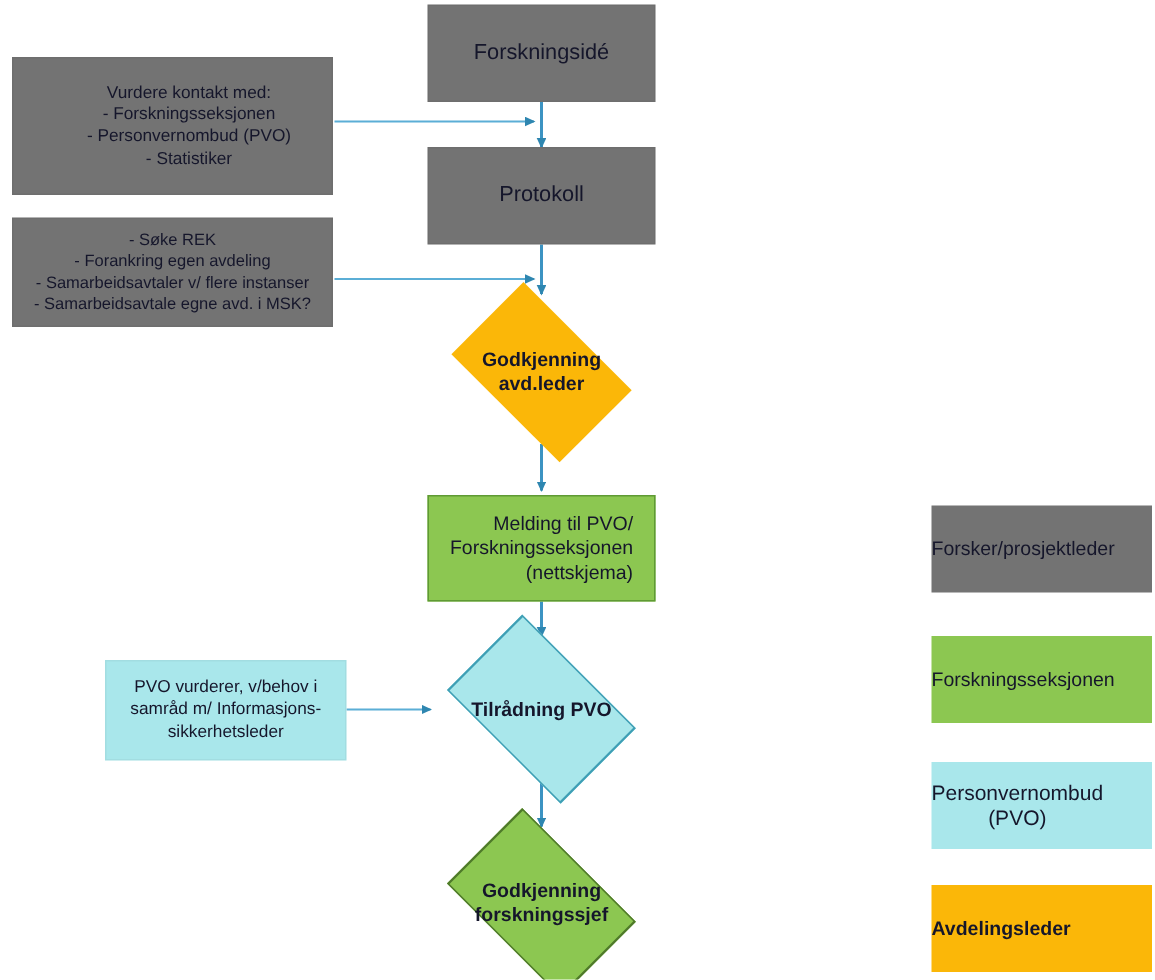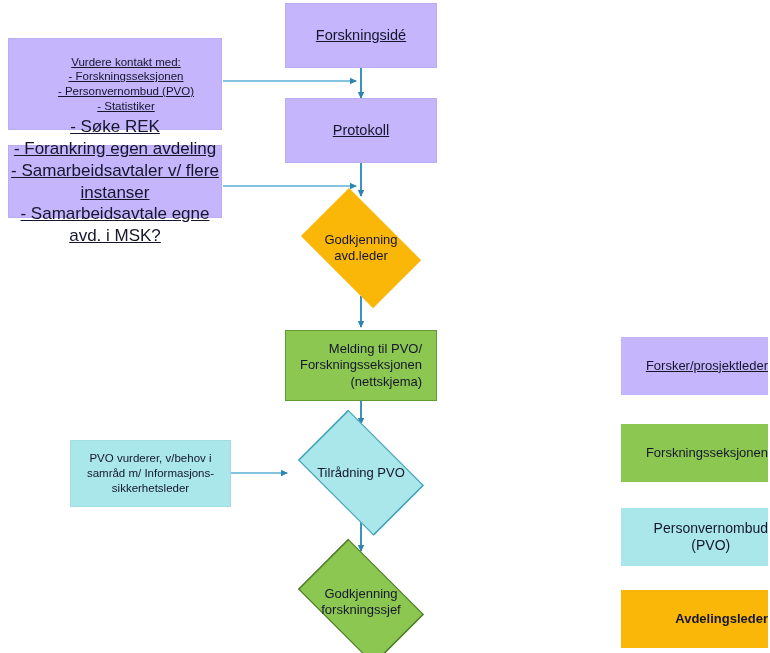--- a/index.html
+++ b/index.html
@@ -29,21 +29,21 @@
     align-items: center;
     justify-content: center;
     text-align: center;
     line-height: 1.28;
     white-space: pre-line;
     color: #15162b;
   }
   .rect { border: 1px solid rgba(0,0,0,0.04); }
 
   
-  .c-blue      { background: #c4b5fd; text-decoration: underline; }
+  .c-blue      { background: #737373; }
   .c-green     { background: #8CC751; text-align: right; }
   .c-lightblue { background: #A9E7EB; }
   .c-orange    { background: #FBB708; }
 
   
   .diamond {
     position: absolute;
     display: flex;
     align-items: center;
     justify-content: center;
@@ -54,31 +54,32 @@
     top: 50%;
     transform: translate(-50%,-50%) rotate(45deg);
   }
   .diamond .dlabel {
     position: relative;
     z-index: 2;
     text-align: center;
     line-height: 1.25;
     white-space: pre-line;
     color: #15162b;
+    font-weight: bold;
   }
   .diamond.dm-orange .dshape { background: #FBB708; }
   .diamond.dm-lightblue .dshape { background: #A9E7EB; border: 1px solid #3f9fb5; }
   .diamond.dm-green .dshape { background: #8CC751; border: 1px solid #4f7a2a; }
 
   .legend-box {
     position: absolute;
     box-sizing: border-box;
     display: flex;
     align-items: center;
-    justify-content: flex-end;
+    justify-content: flex-start;
     text-align: center;
     line-height: 1.25;
     white-space: pre-line;
     color: #15162b;
   }
 
   svg.conn {
     position: absolute;
     left: 0; top: 0;
     width: 770px;
@@ -123,21 +124,21 @@
     <span>Vurdere kontakt med:
 - Forskningsseksjonen
 - Personvernombud (PVO)
 - Statistiker</span>
   </div>
 
   <div class="node rect c-blue" style="left:285px; top:98px; width:152px; height:65px; font-size:14.5px;">
     <span>Protokoll</span>
   </div>
 
-  <div class="node rect c-blue" style="left:8px; top:145px; width:214px; height:73px; font-size:17px;">
+  <div class="node rect c-blue" style="left:8px; top:145px; width:214px; height:73px; font-size:11px;">
     <span>- Søke REK
 - Forankring egen avdeling
 - Samarbeidsavtaler v/ flere instanser
 - Samarbeidsavtale egne avd. i MSK?</span>
   </div>
 
   <div class="diamond dm-orange" style="left:289px; top:200px; width:144px; height:96px;">
     <span class="dshape" style="width: 67.8823px; height: 67.8823px; transform: translate(-50%, -50%) rotate(45deg) scale(1.5, 1);"></span>
     <span class="dlabel" style="font-size:13px;">Godkjenning
 avd.leder</span>

